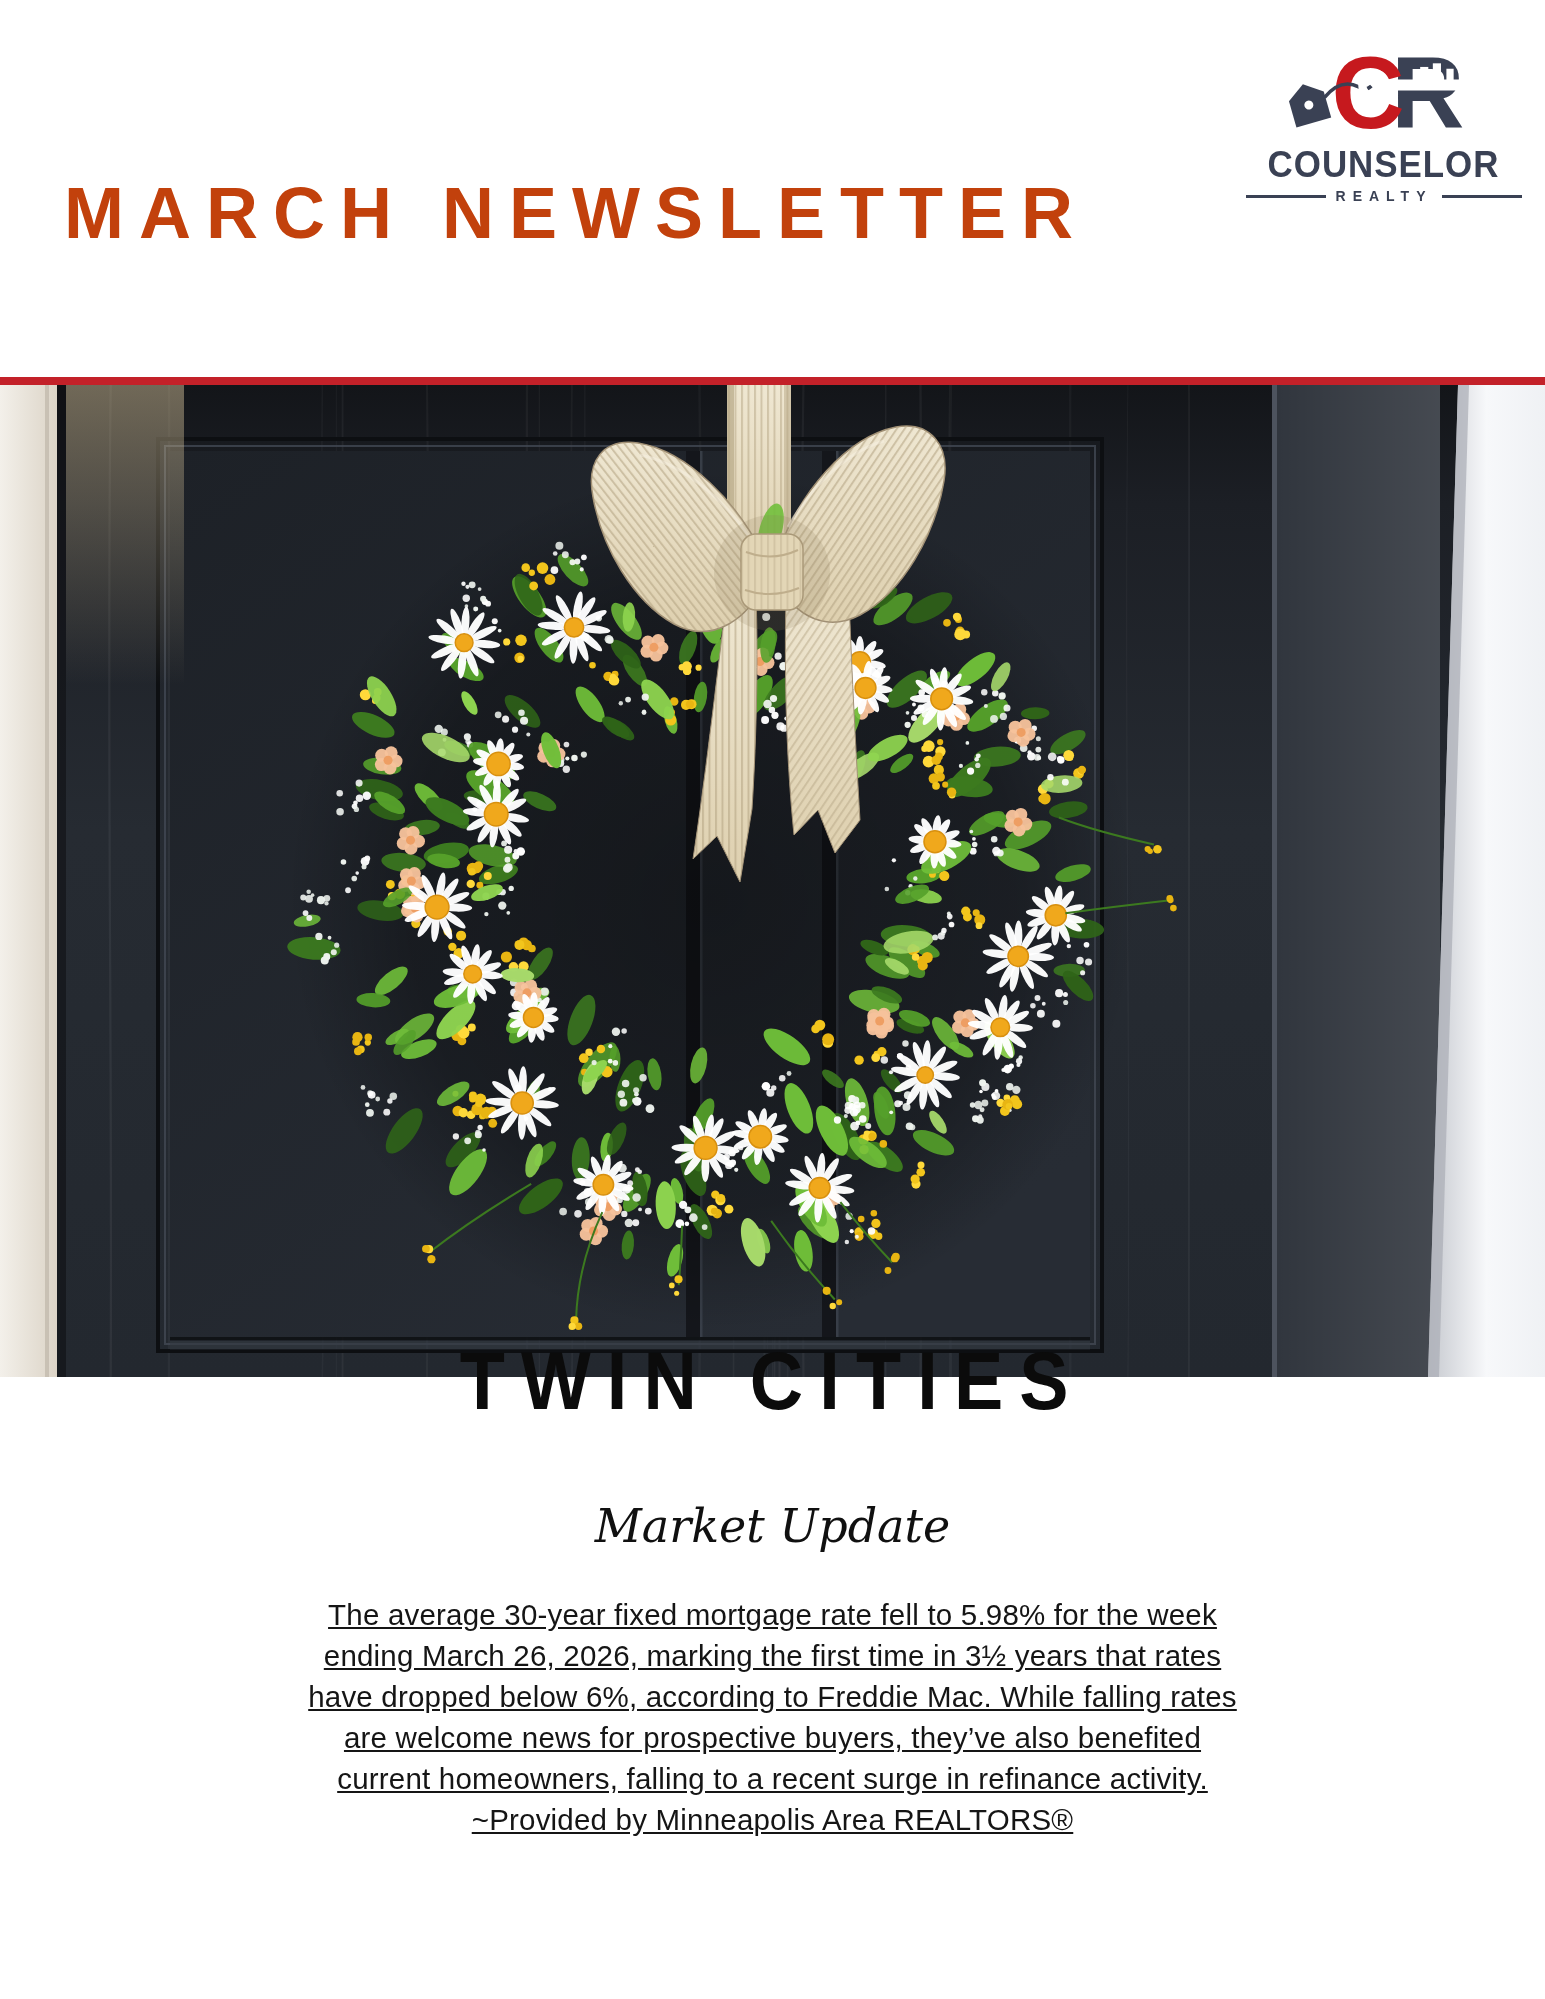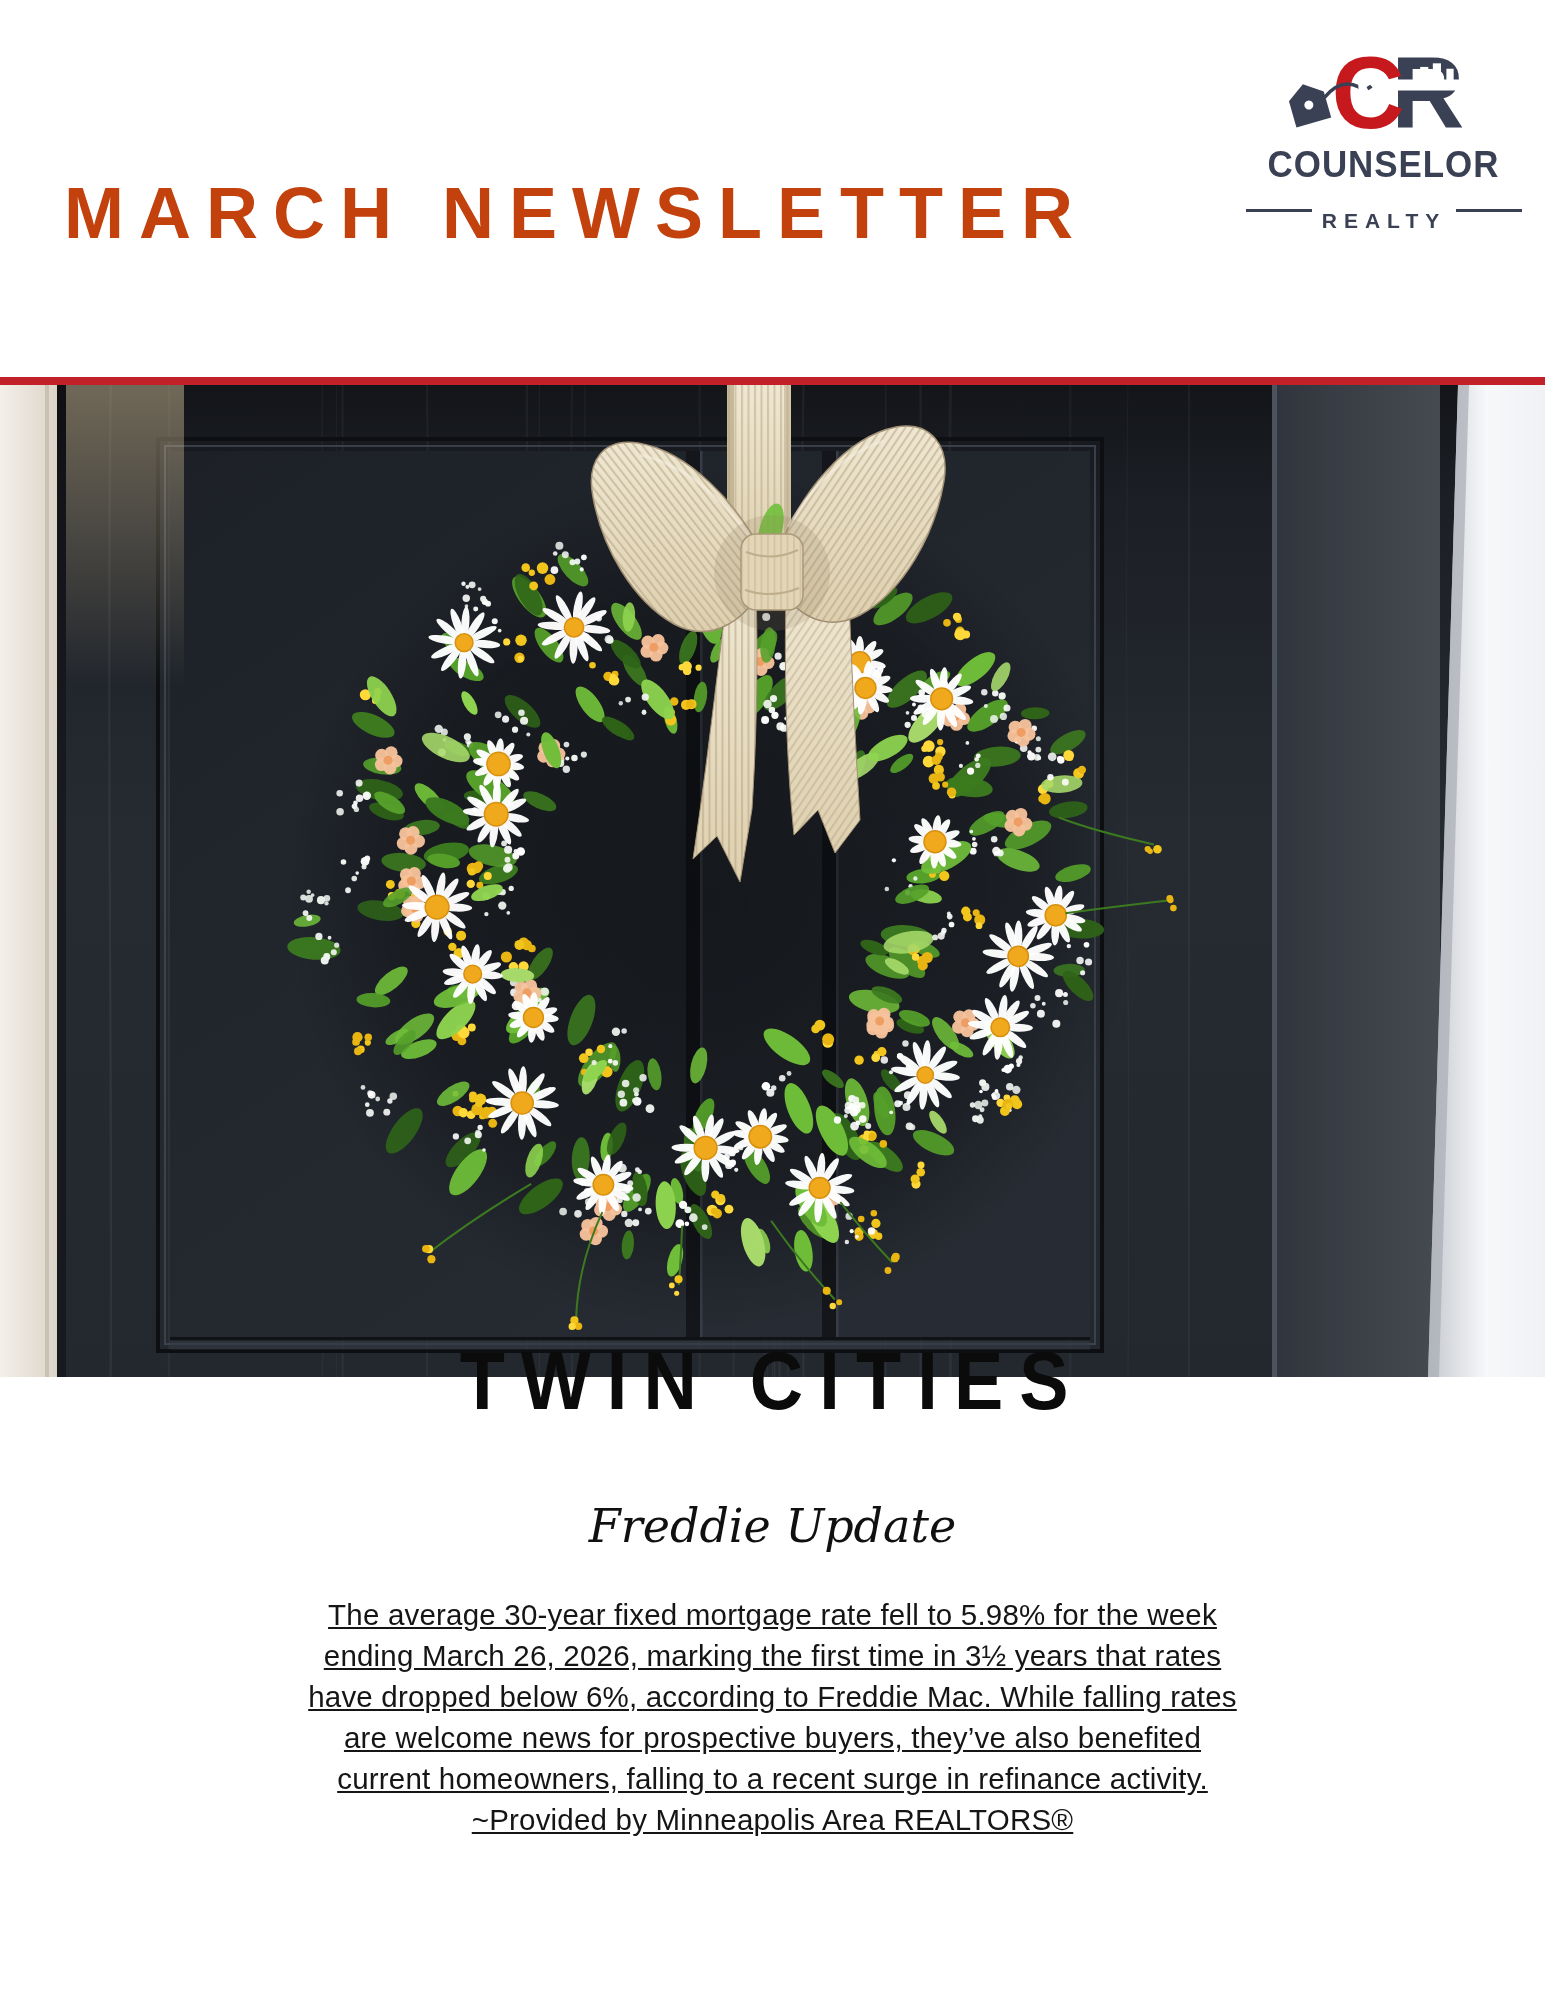--- a/index.html
+++ b/index.html
@@ -10,21 +10,21 @@
   .newsletter-title{position:absolute;left:64px;top:172px;font-size:72px;font-weight:bold;
         letter-spacing:15px;color:#c2410c;white-space:nowrap;}
 
   .logo{position:absolute;left:1246px;top:38px;width:276px;display:flex;flex-direction:column;
         align-items:center;}
   .logo-mark{width:200px;height:104px;display:block;}
   .logo-name{margin-top:2px;font-weight:bold;font-size:36px;letter-spacing:1px;color:#3a4154;
         white-space:nowrap;transform:scaleX(0.97);}
   .logo-sub{display:flex;align-items:center;gap:10px;width:100%;margin-top:2px;}
   .logo-sub .rule{flex:1;height:3px;background:#3a4154;}
-  .logo-sub .txt{font-weight:bold;font-size:21px;letter-spacing:7px;color:#3a4154;white-space:nowrap;margin-top:21px;}
+  .logo-sub .txt{font-weight:bold;font-size:14px;letter-spacing:7px;color:#3a4154;white-space:nowrap;}
 
   
   .divider{position:absolute;left:0;top:377px;width:1545px;height:8px;background:#c32129;}
 
   
   .hero{position:absolute;left:0;top:385px;width:1545px;height:992px;}
   .hero svg{display:block;}
 
   
   .section-heading{position:absolute;left:0;top:1334px;width:1545px;text-align:center;
@@ -1378,21 +1378,21 @@
           <path d="M 746,167 Q 772,177 798,165" fill="none" stroke="#bfae8c" stroke-width="2"></path>
           <path d="M 745,205 Q 772,214 799,203" fill="none" stroke="#bfae8c" stroke-width="2"></path>
         </g>
       </g>
     </svg>
   </div>
 
   <div class="section-heading">
     <span class="squeeze">TWIN CITIES</span>
   </div>
-  <div class="section-sub">Freddie Update</div>
+  <div class="section-sub">Market Update</div>
 
   <div class="market-text">
     <div>The average 30-year fixed mortgage rate fell to 5.98% for the week</div>
     <div>ending March 26, 2026, marking the first time in 3½ years that rates</div>
     <div>have dropped below 6%, according to Freddie Mac. While falling rates</div>
     <div>are welcome news for prospective buyers, they’ve also benefited</div>
     <div>current homeowners, falling to a recent surge in refinance activity.</div>
     <div>~Provided by Minneapolis Area REALTORS®</div>
   </div>
 

